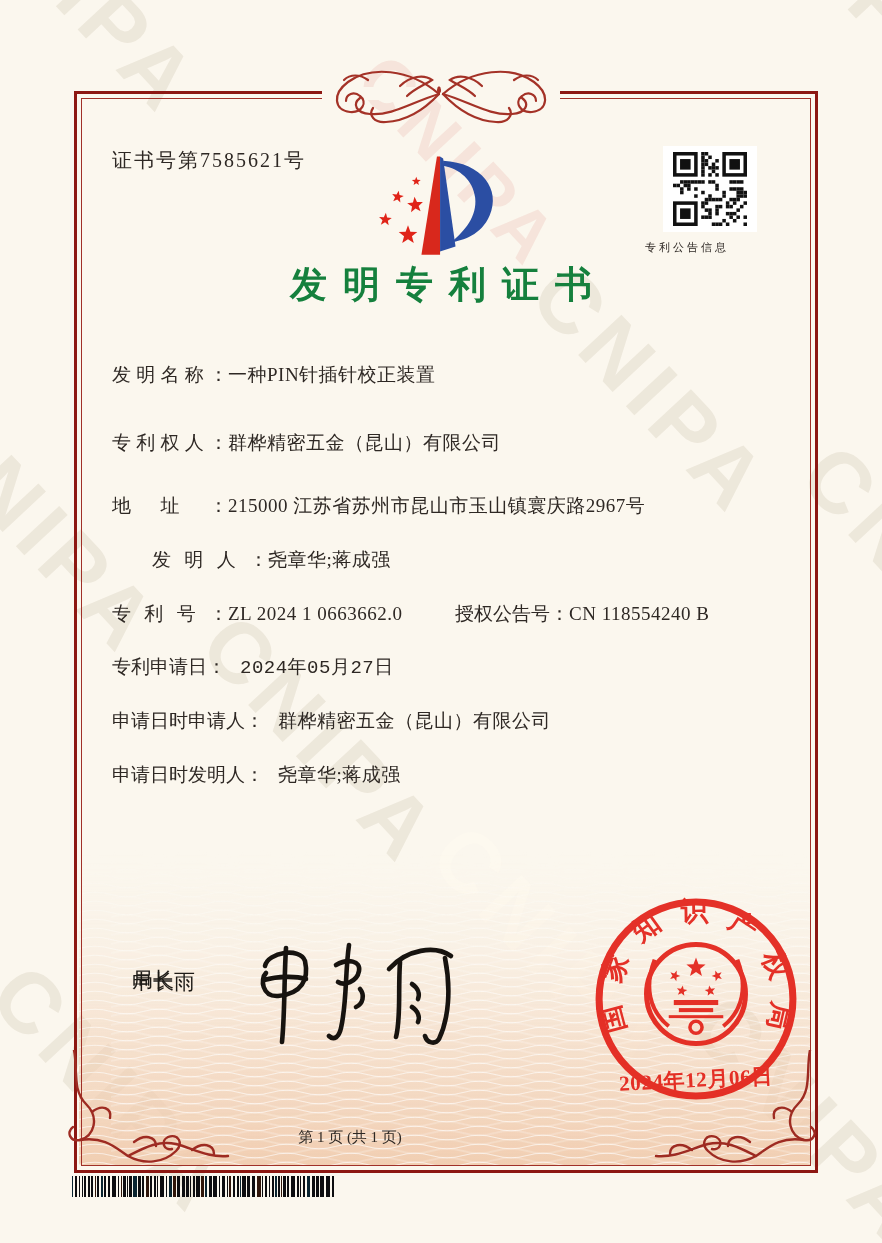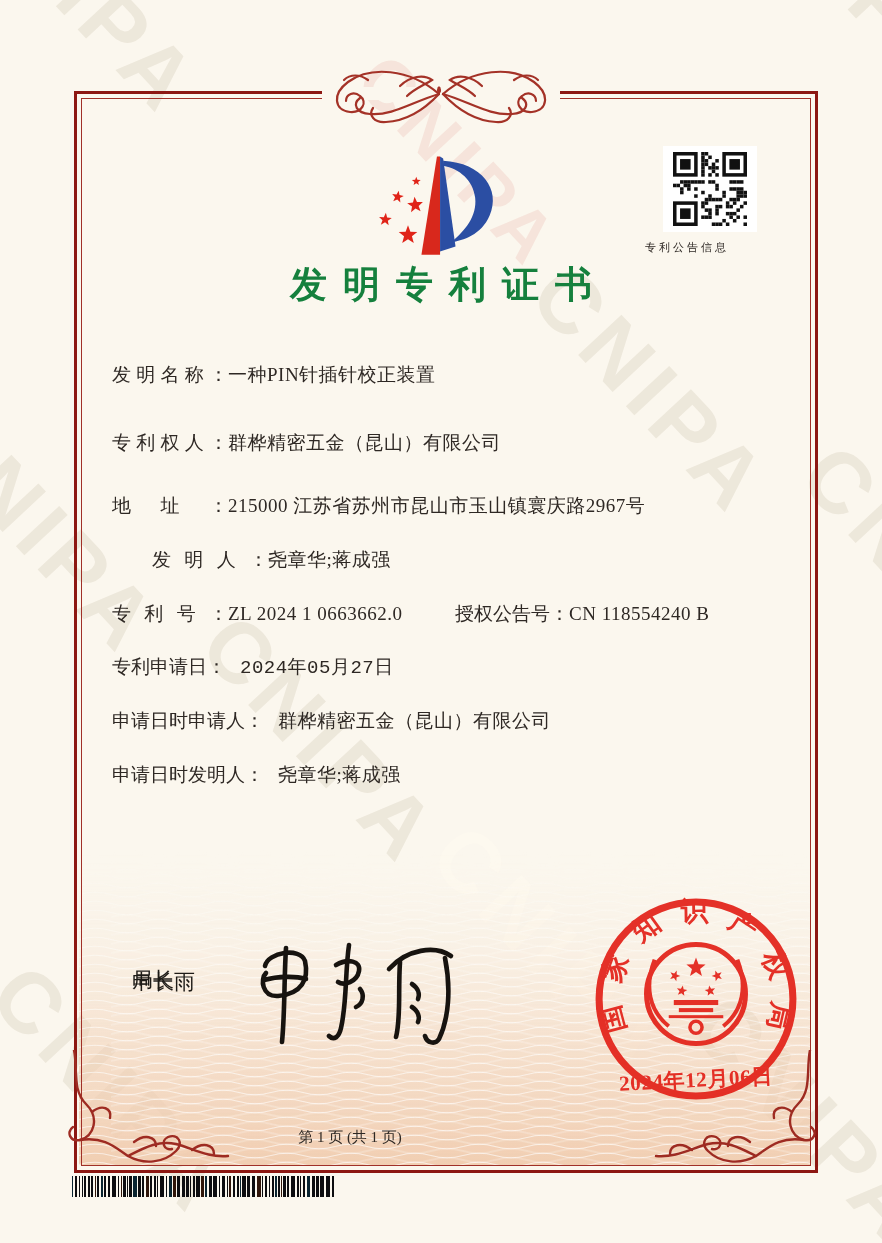--- a/index.html
+++ b/index.html
@@ -111,20 +111,21 @@
     <g transform="translate(185,0) scale(-1,1)" fill="none" stroke="#9e2b22" stroke-width="2.4" stroke-linecap="round">
       <path d="M12,0 C16,20 10,40 24,54 C38,68 32,86 18,90 C8,92 4,82 11,77"></path>
       <path d="M18,90 C42,86 54,98 66,106 C82,115 102,113 114,101 C122,93 116,83 106,87 C98,91 102,101 110,99"></path>
       <path d="M66,106 C82,98 96,90 114,94 C130,98 146,108 166,106"></path>
       <path d="M30,62 C40,54 50,58 48,68"></path>
       <path d="M72,92 C82,84 94,86 94,96"></path>
       <path d="M130,100 C140,92 152,94 152,104"></path>
     </g>
   </svg>
 
+  <div class="certno">证书号第7585621号</div>
 
   <svg class="abs" style="left:356px;top:140px;z-index:4;" width="166" height="124" viewBox="0 0 160 120">
     <polygon points="78,16 81,16 81,111 63,111" fill="#d8281c"></polygon>
     <polygon points="81,16 84,18 96,103 81,108" fill="#2b4ea3"></polygon>
     <path d="M84,20 C122,22 140,48 129,73 C121,92 103,97 92,99 C105,88 117,74 115,56 C113,39 100,28 84,25 Z" fill="#2b4ea3"></path>
     <polygon class="star" fill="#e02418" points="58.0,35.5 59.1,38.5 62.3,38.6 59.8,40.6 60.6,43.6 58.0,41.9 55.4,43.6 56.2,40.6 53.7,38.6 56.9,38.5"></polygon>
     <polygon class="star" fill="#e02418" points="41.0,49.1 41.8,53.2 45.9,54.2 42.2,56.2 42.6,60.4 39.6,57.5 35.7,59.2 37.5,55.4 34.7,52.2 38.9,52.7"></polygon>
     <polygon class="star" fill="#e02418" points="56.3,55.0 58.7,60.1 64.4,59.9 60.3,63.8 62.2,69.0 57.3,66.3 52.9,69.9 53.9,64.3 49.2,61.2 54.8,60.5"></polygon>
     <polygon class="star" fill="#e02418" points="28.6,70.5 29.8,74.9 34.3,75.5 30.5,78.1 31.3,82.6 27.8,79.7 23.7,81.9 25.3,77.6 22.0,74.5 26.6,74.7"></polygon>
     <polygon class="star" fill="#e02418" points="50.0,82.5 52.3,88.8 59.0,89.1 53.8,93.2 55.6,99.7 50.0,96.0 44.4,99.7 46.2,93.2 41.0,89.1 47.7,88.8"></polygon>

